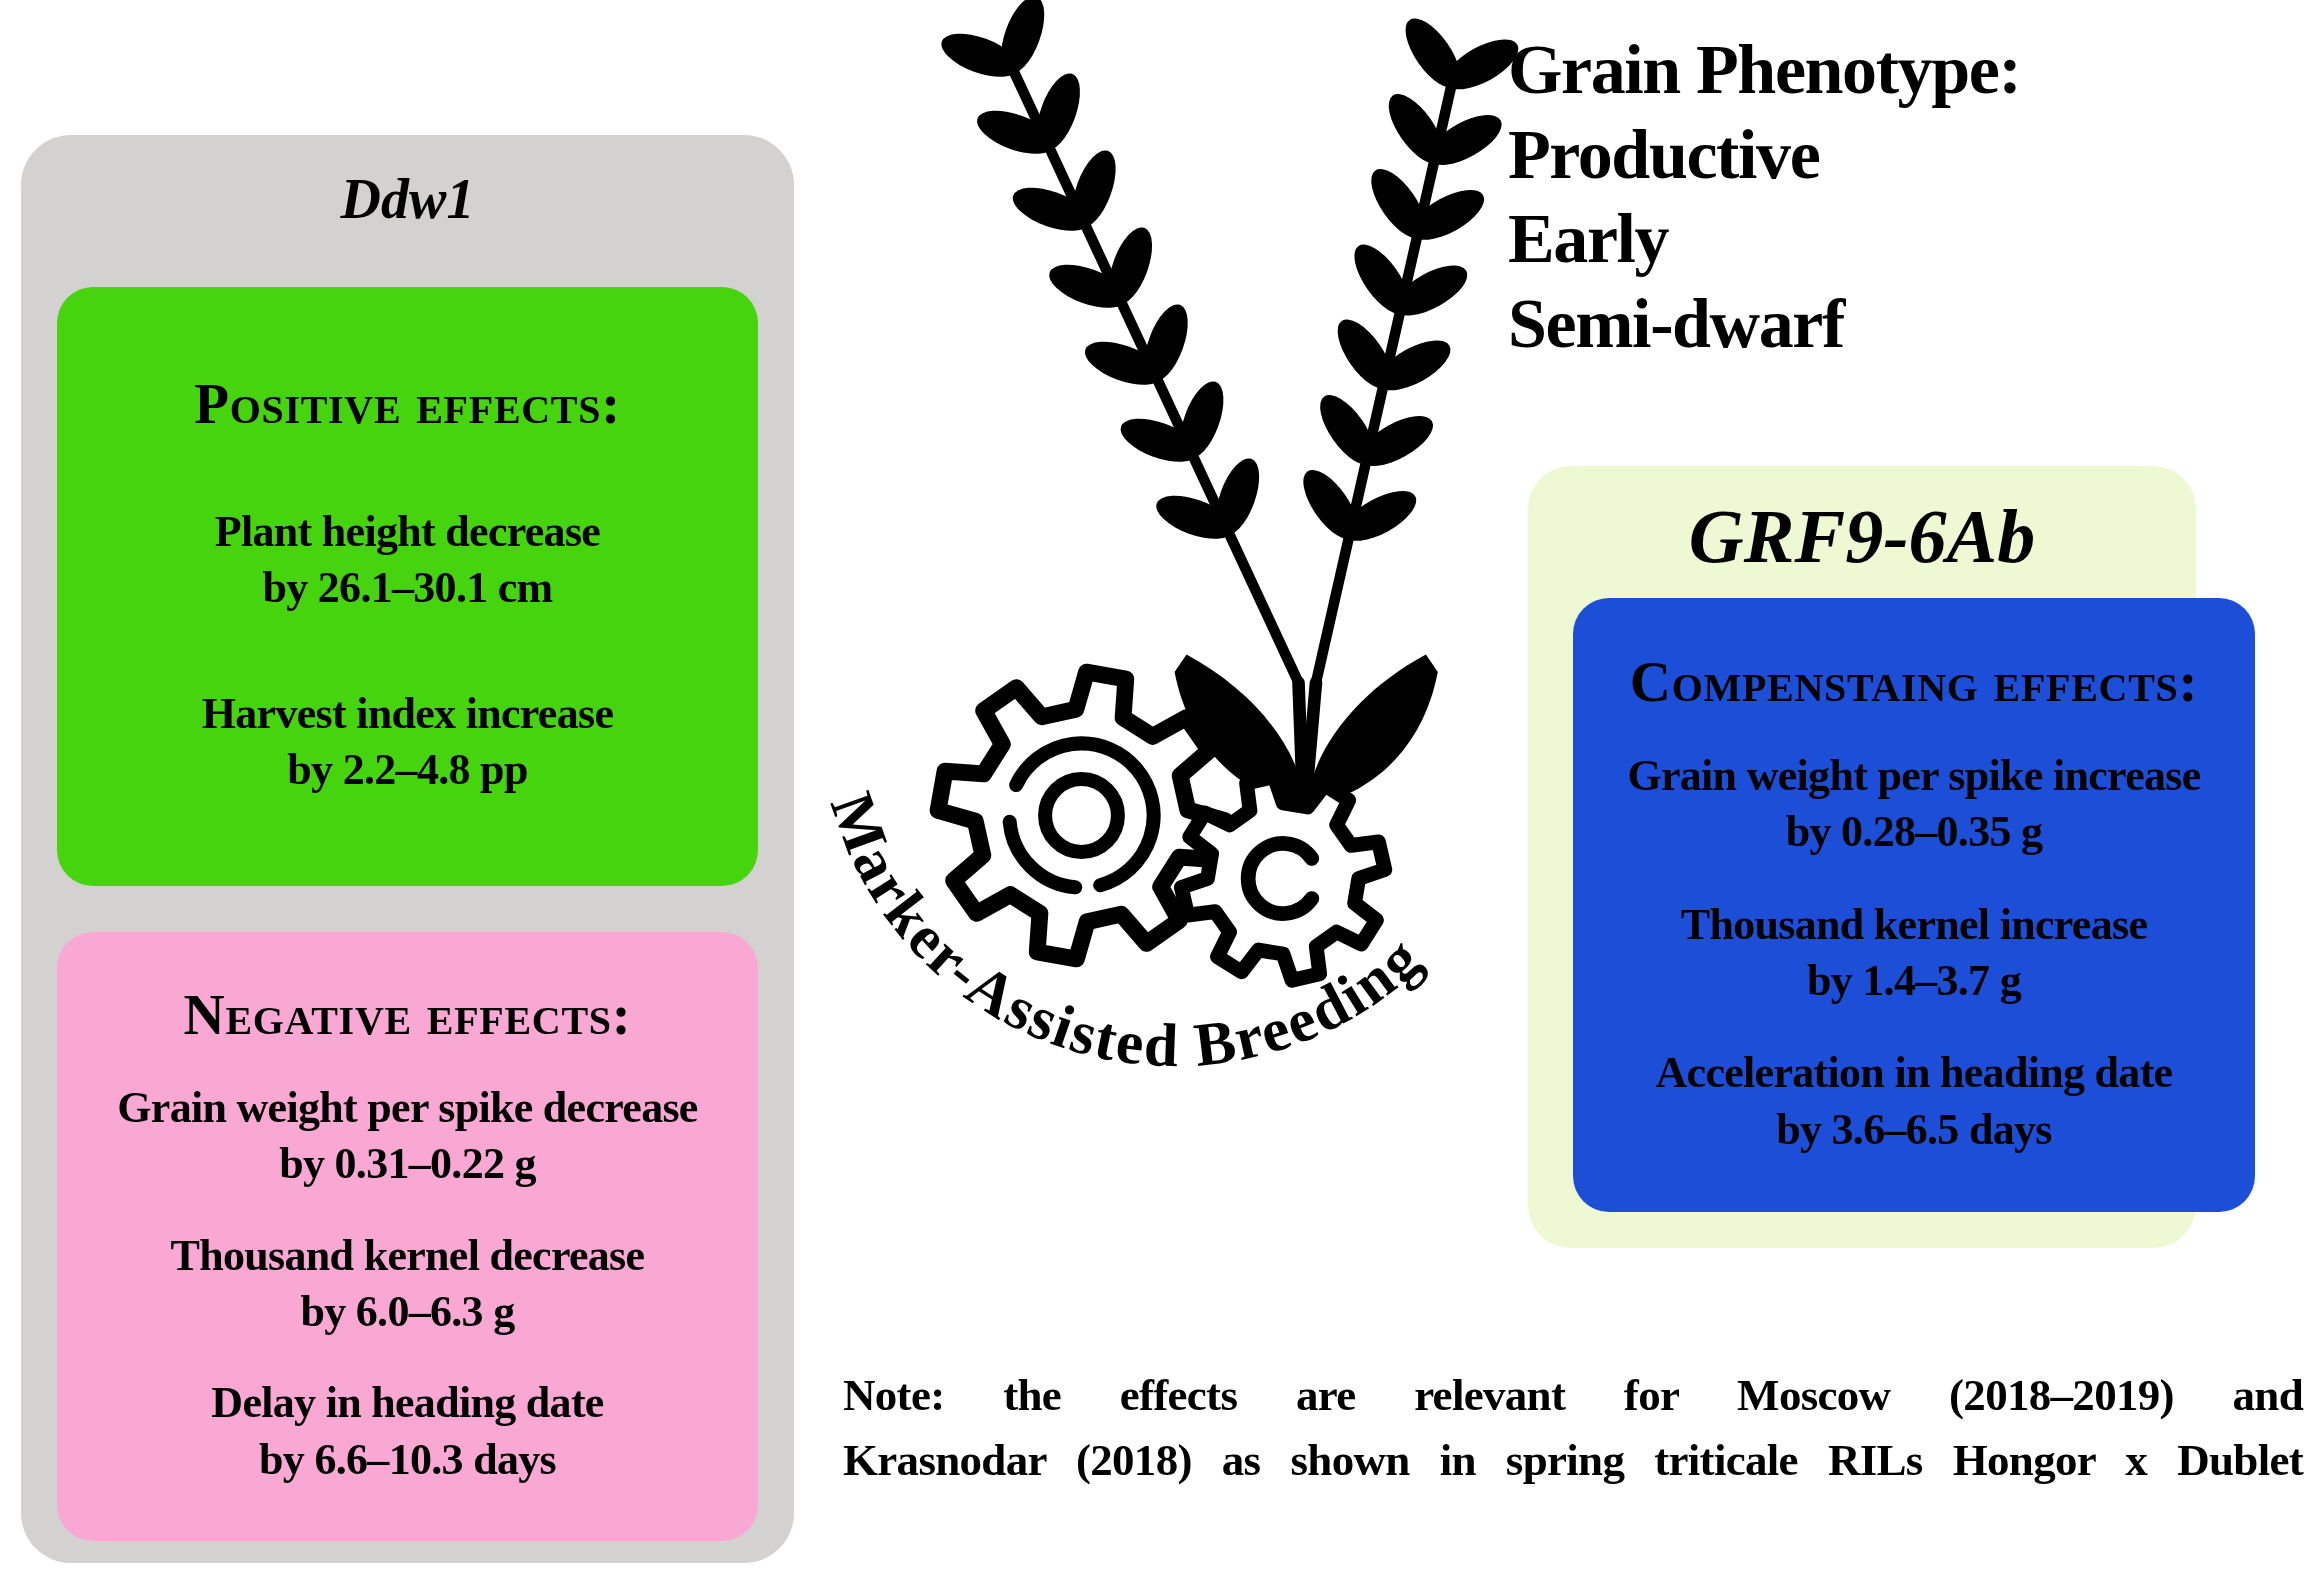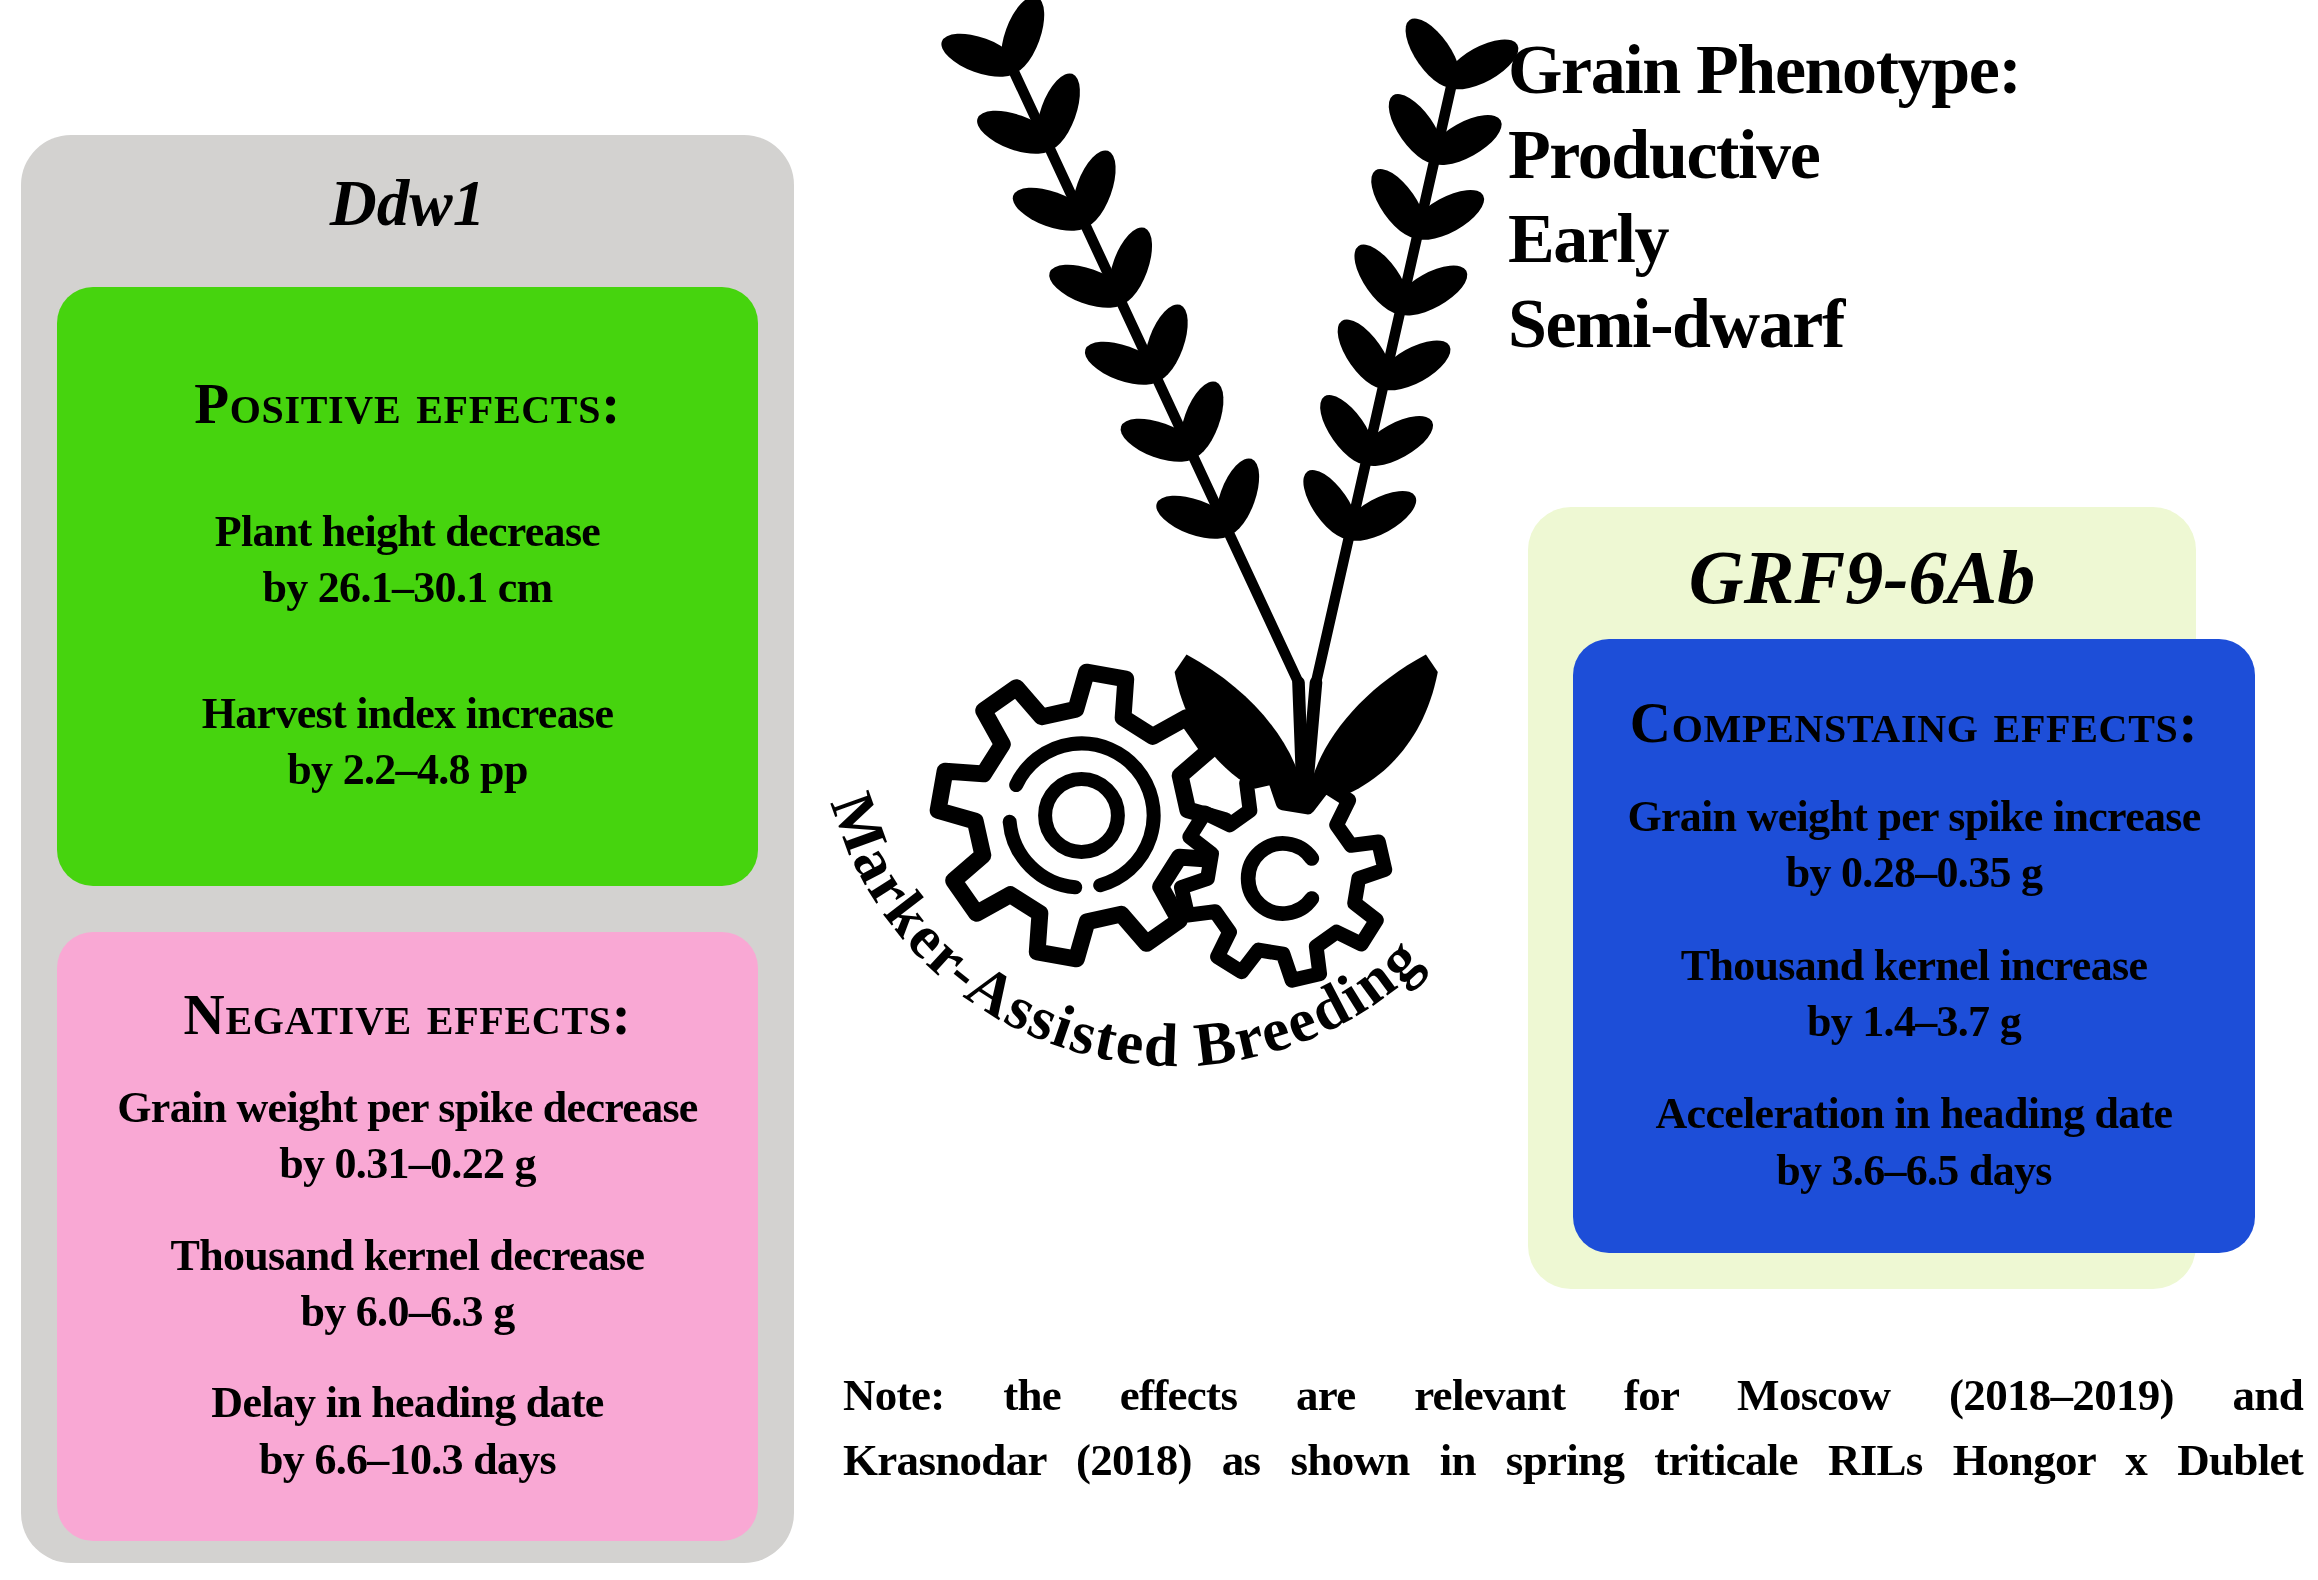--- a/index.html
+++ b/index.html
@@ -10,27 +10,27 @@
   }
 
   
   .panel-gray{
     position:absolute;left:21px;top:135px;width:773px;height:1428px;
     background:#d3d2d0;border-radius:50px;
   }
   
   .panel-pale{
     position:absolute;left:1528px;top:466px;width:668px;height:782px;
-    background:#eef8d3;border-radius:43px;margin-top:41px;
+    background:#eef8d3;border-radius:43px;
   }
   .panel-title{
     position:absolute;left:0;right:0;text-align:center;
     font-weight:bold;font-style:italic;letter-spacing:0;
   }
-  .ddw1-title{top:36px;font-size:65px;line-height:1;}
+  .ddw1-title{top:36px;font-size:56px;line-height:1;}
   .grf-title{top:32px;font-size:76px;line-height:1;}
 
   .box{
     position:absolute;border-radius:36px;box-sizing:border-box;
     display:flex;flex-direction:column;justify-content:space-evenly;
     align-items:center;text-align:center;padding:18px 11.2px;
   }
   .box-green {left:36px;top:152px;width:701px;height:599px;background:#46d40e;}
   .box-pink  {left:36px;top:797px;width:701px;height:609px;background:#f9a8d4;}
   .box-orange{left:45px;top:132px;width:682px;height:614px;background:#1d4ed8;}

